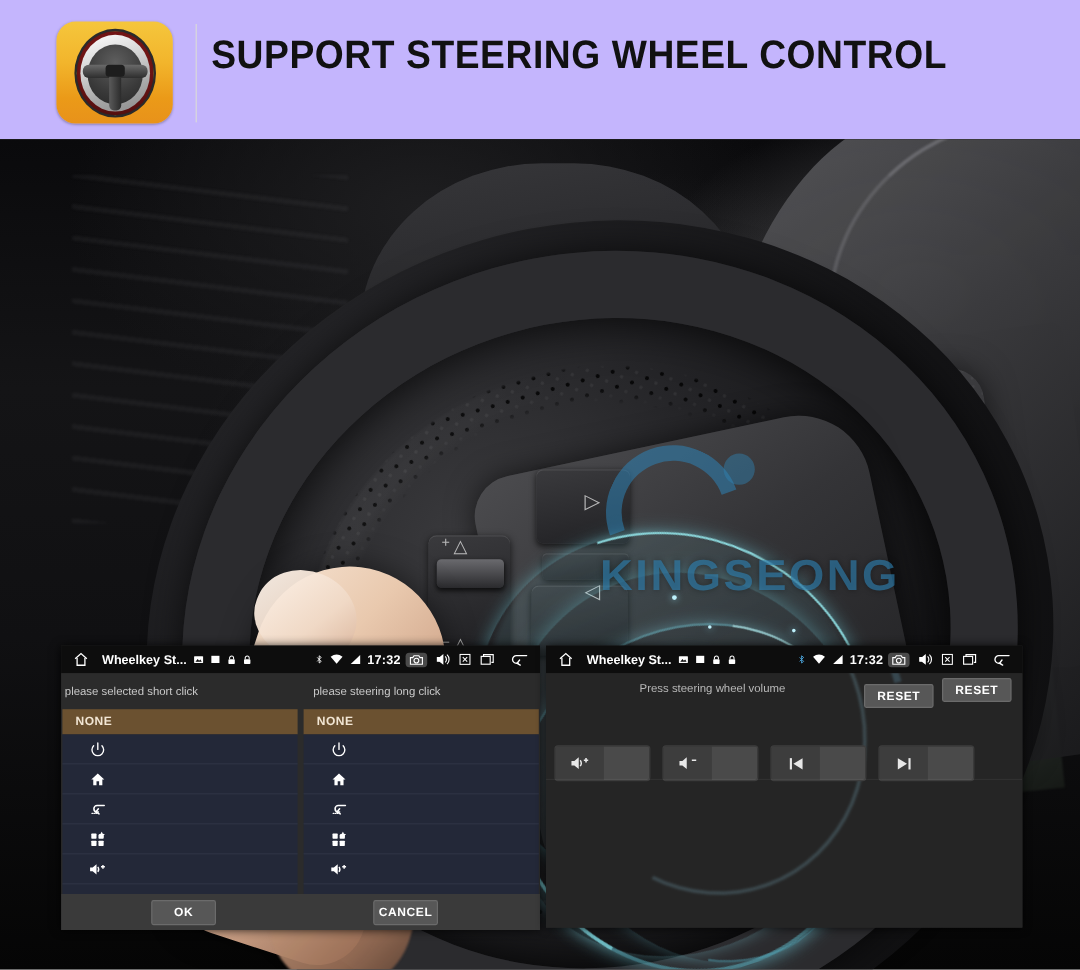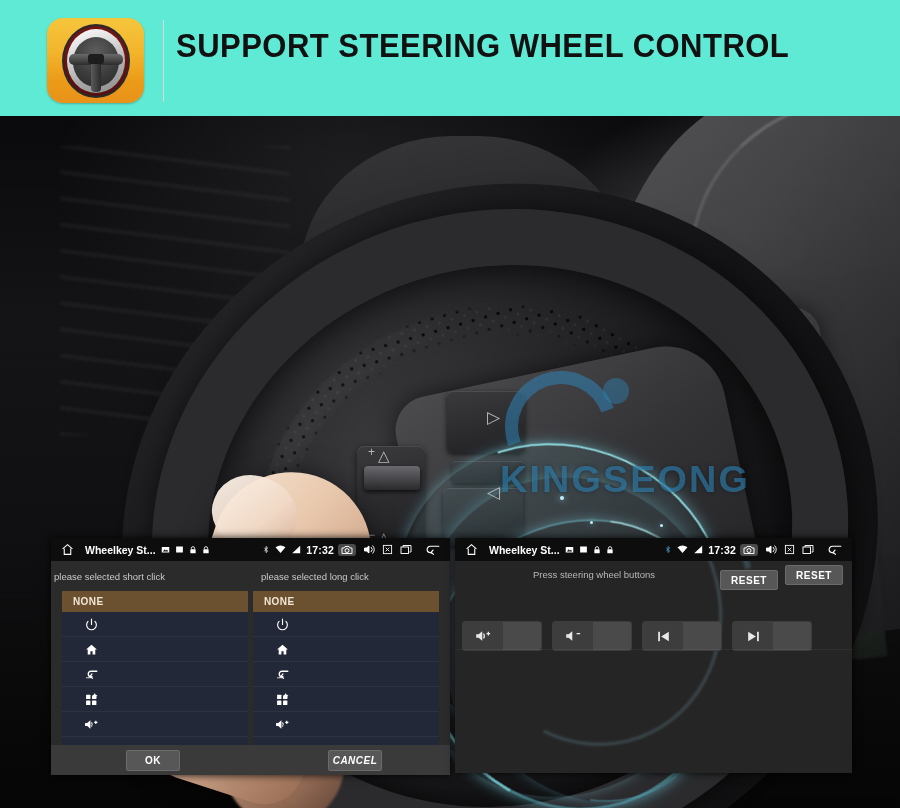--- a/index.html
+++ b/index.html
@@ -3,21 +3,21 @@
 <meta charset="utf-8">
 <style>
   html,body{margin:0;padding:0;}
   body{
     width:900px;height:808px;background:#ffffff;
     font-family:"Liberation Sans",sans-serif;overflow:hidden;
   }
   .page{position:relative;width:900px;height:808px;background:#fff;}
 
   
-  .header{position:absolute;left:0;top:0;width:900px;height:116px;background:#5eead4;}
+  .header{position:absolute;left:0;top:0;width:900px;height:116px;background:#c4b5fd;}
   .hdr-icon{
     position:absolute;left:47px;top:18px;width:97px;height:85px;border-radius:16px;
     background:linear-gradient(180deg,#f5c63c 0%,#f2b52c 40%,#eb9a18 75%,#e8921a 100%);
     box-shadow:0 1px 2px rgba(0,0,0,.25);
     display:flex;align-items:center;justify-content:center;
   }
   .wheel-wrap{position:relative;width:68px;height:74px;}
   .wheel-outer{
     position:absolute;left:0;top:0;width:68px;height:74px;border-radius:50%;
     background:radial-gradient(circle at 50% 40%,#8f1b1b 0%,#6e1414 55%,#3b0a0a 100%);
@@ -277,21 +277,21 @@
   }
   .sb-right-ic{margin-left:7px;display:flex;align-items:center;}
 
   
   .lp-body{position:relative;height:214px;background:#2b2b2b;}
   .lp-labels{display:flex;height:30px;align-items:center;}
   .lp-label{
     font-size:9.5px;color:#c9c9c9;padding-left:3px;white-space:nowrap;
   }
   .lp-label.one{width:204px;}
-  .lp-cols{display:flex;gap:5px;padding:0 11px;}
+  .lp-cols{display:flex;gap:5px;padding:0 1px;}
   .lp-col{width:197px;}
   .lp-head{
     height:21px;background:#6b5130;color:#f2e6d4;
     display:flex;align-items:center;padding-left:11px;
     font-size:10px;font-weight:bold;letter-spacing:.4px;
   }
   .lp-list{background:#232838;}
   .lp-item{
     height:25px;display:flex;align-items:center;justify-content:flex-start;
     padding-left:21px;border-bottom:1px solid #2e3344;box-sizing:border-box;
@@ -302,21 +302,21 @@
     position:absolute;left:0;bottom:0;width:100%;height:30px;background:#3a3a3a;
     display:flex;align-items:center;
   }
   .btn{
     background:#575757;color:#fff;font-size:10px;font-weight:bold;
     border:1px solid #6b6b6b;border-radius:2px;
     display:flex;align-items:center;justify-content:center;
     letter-spacing:.5px;
   }
   .btn-ok{position:absolute;left:75px;top:5px;width:52px;height:19px;}
-  .btn-cancel{position:absolute;left:277px;top:5px;width:52px;height:19px;font-style:italic;}
+  .btn-cancel{position:absolute;left:260px;top:5px;width:52px;height:19px;}
 
   
   .rp-body{position:relative;height:212px;background:#252525;overflow:hidden;}
   .rp-bgswirl{
     position:absolute;left:-40px;top:-120px;width:330px;height:330px;border-radius:50%;
     border:6px solid rgba(120,190,225,.22);border-right-color:transparent;border-bottom-color:transparent;
     transform:rotate(30deg);filter:blur(1px);
   }
   .rp-bgswirl2{
     position:absolute;left:10px;top:-90px;width:250px;height:270px;border-radius:50%;
@@ -504,21 +504,21 @@
         <svg width="16" height="11" viewBox="0 0 30 20" fill="none" stroke="#fff" stroke-width="2.1" stroke-linecap="round">
           <path d="M26 4 H10 a6 6 0 0 0 0 12 h3"></path>
             <path d="M15 11 l-4 5 l5 3"></path>
         </svg>
       </div>
     </div>
 
     <div class="lp-body">
       <div class="lp-labels">
         <div class="lp-label one">please selected short click</div>
-        <div class="lp-label">please selected long click</div>
+        <div class="lp-label">please steering long click</div>
       </div>
 
       <div class="lp-cols">
 
         <div class="lp-col">
           <div class="lp-head">NONE</div>
           <div class="lp-list">
             <div class="lp-item">
               <span class="ic">
                 <svg width="13" height="13" viewBox="0 0 24 24" fill="none" stroke="#fff" stroke-width="2.1" stroke-linecap="round">
@@ -721,21 +721,21 @@
             <path d="M15 11 l-4 5 l5 3"></path>
         </svg>
       </div>
     </div>
 
     <div class="rp-body">
       <div class="rp-bgswirl"></div>
       <div class="rp-bgswirl2"></div>
 
       <div class="rp-topbar">
-        <div class="rp-press">Press steering wheel buttons</div>
+        <div class="rp-press">Press steering wheel volume</div>
         <div class="btn rp-reset">RESET</div>
         <div class="btn rp-save">RESET</div>
       </div>
 
       <div class="rp-keys">
         <div class="keybtn">
           <span class="kb-ic">
             <svg width="17" height="14" viewBox="0 0 28 22" fill="#e8e8e8">
               <path d="M2 8 h4 l6-5 v16 l-6-5 h-4 z"></path>
               <path d="M14 7 q3 4 0 8" stroke="#e8e8e8" stroke-width="2" fill="none"></path>

